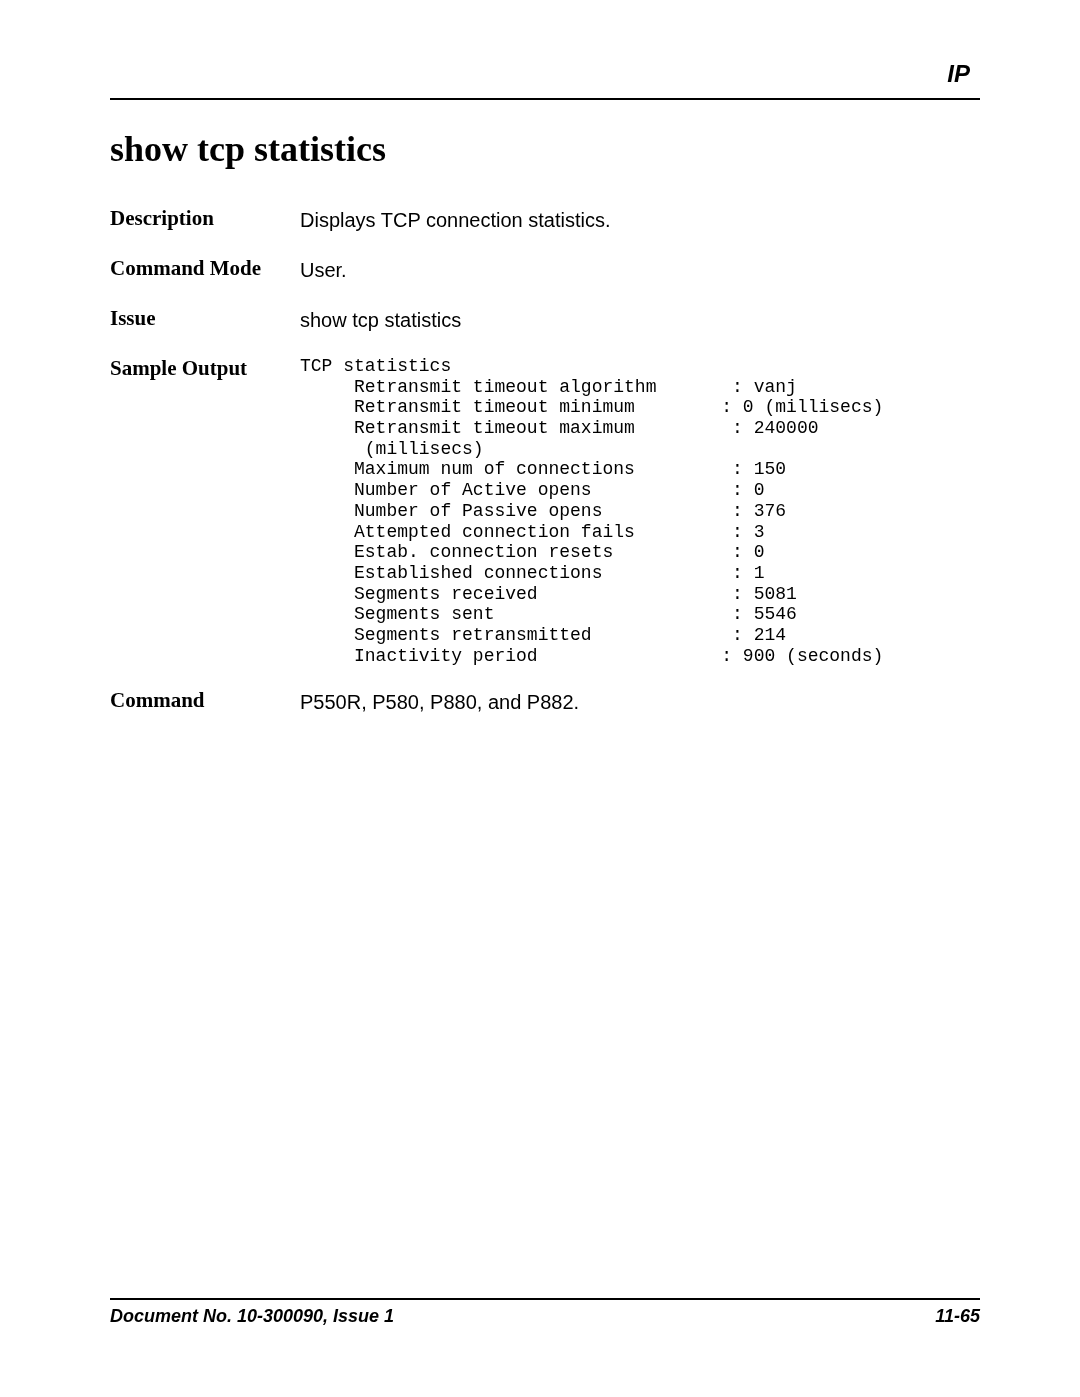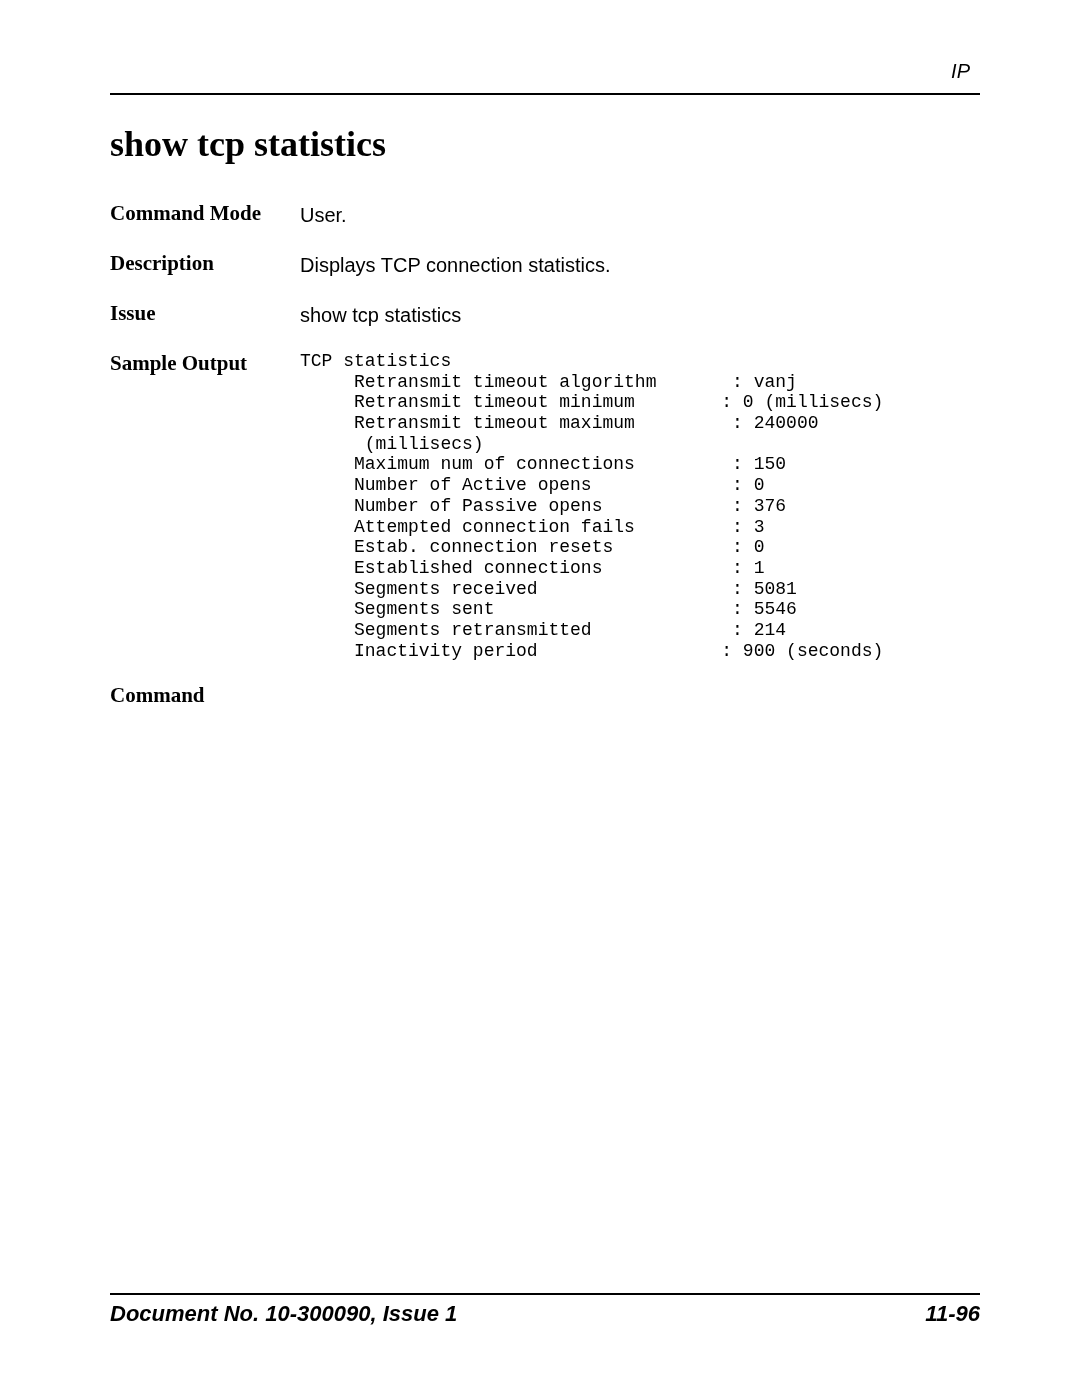--- a/index.html
+++ b/index.html
@@ -14,23 +14,23 @@
       font-family: "Times New Roman", Times, serif;
       color: #000;
       position: relative;
     }
     .page {
       padding: 60px 100px 0 110px;
     }
     .header-label {
       text-align: right;
       font-style: italic;
-      font-weight: normal;
+      font-weight: bold;
       font-family: Arial, Helvetica, sans-serif;
-      font-size: 20px;
+      font-size: 24px;
       margin-bottom: 10px;
       padding-right: 10px;
     }
     .rule {
       border-top: 2px solid #000;
       margin-bottom: 28px;
     }
     .title {
       font-size: 36px;
       font-weight: bold;
@@ -67,43 +67,43 @@
       bottom: 70px;
     }
     .footer-rule {
       border-top: 2px solid #000;
       margin-bottom: 6px;
     }
     .footer-row {
       display: flex;
       justify-content: space-between;
       font-family: Arial, Helvetica, sans-serif;
-      font-size: 22px;
+      font-size: 18px;
       font-style: italic;
       font-weight: bold;
       gap: 20px;
     }
   </style>
 </head>
 <body>
 
 <div class="page">
   <div class="header-label">IP</div>
   <div class="rule"></div>
 
   <h1 class="title">show tcp statistics</h1>
 
   <div class="section">
-    <div class="section-label">Command Mode</div>
-    <div class="section-body">User.</div>
+    <div class="section-label">Description</div>
+    <div class="section-body">Displays TCP connection statistics.</div>
   </div>
 
   <div class="section">
-    <div class="section-label">Description</div>
-    <div class="section-body">Displays TCP connection statistics.</div>
+    <div class="section-label">Command Mode</div>
+    <div class="section-body">User.</div>
   </div>
 
   <div class="section">
     <div class="section-label">Issue</div>
     <div class="section-body">show tcp statistics</div>
   </div>
 
   <div class="section">
     <div class="section-label">Sample Output</div>
     <div class="section-body sample-output">TCP statistics
@@ -118,22 +118,23 @@
      Estab. connection resets           : 0
      Established connections            : 1
      Segments received                  : 5081
      Segments sent                      : 5546
      Segments retransmitted             : 214
      Inactivity period                 : 900 (seconds)</div>
   </div>
 
   <div class="section">
     <div class="section-label">Command</div>
+    <div class="section-body">P550R, P580, P880, and P882.</div>
   </div>
 </div>
 
 <div class="footer">
   <div class="footer-rule"></div>
   <div class="footer-row">
     <span>Document No. 10-300090, Issue 1</span>
-    <span>11-96</span>
+    <span>11-65</span>
   </div>
 </div>
 
 </body></html>

